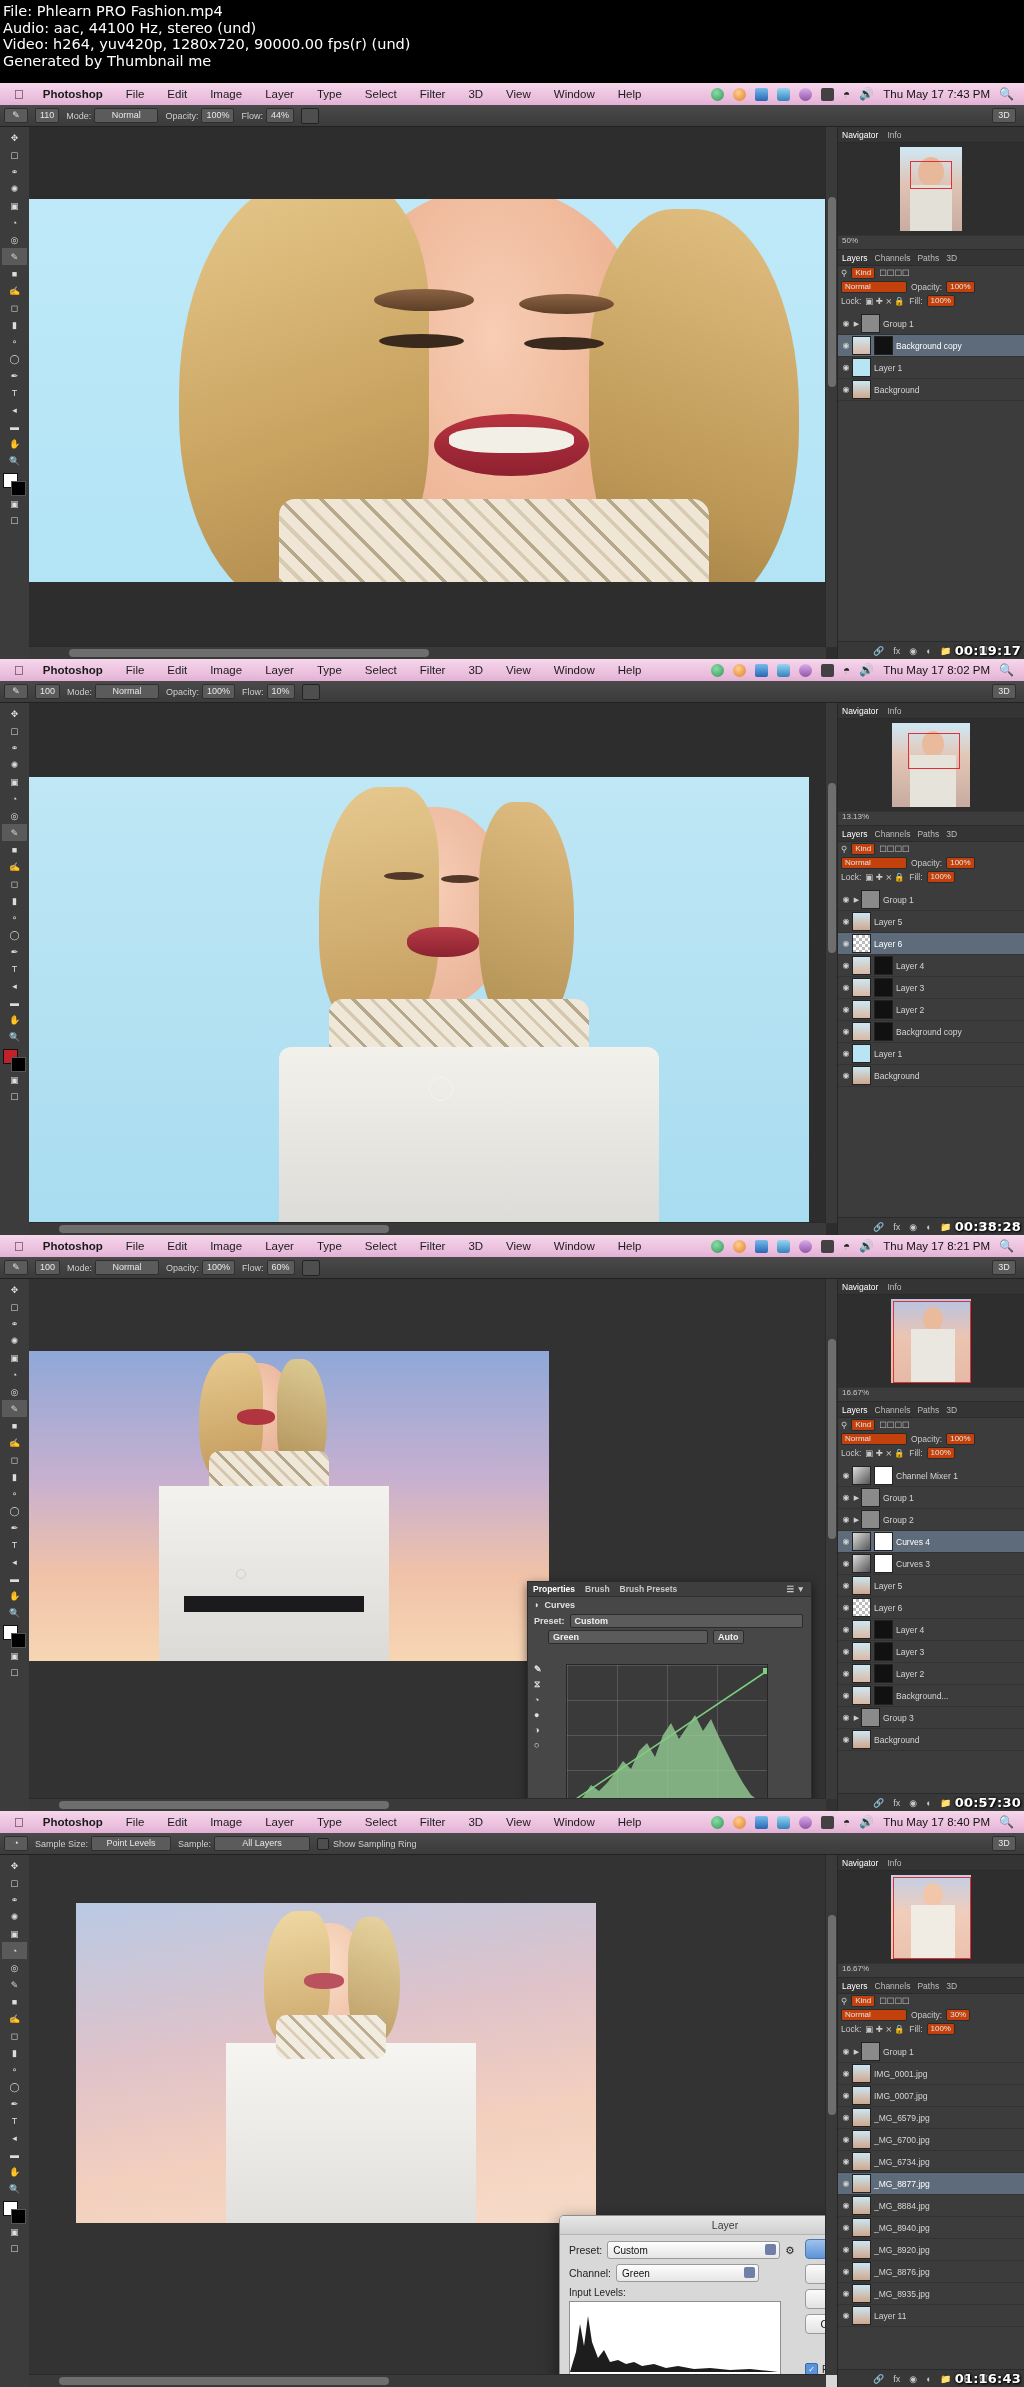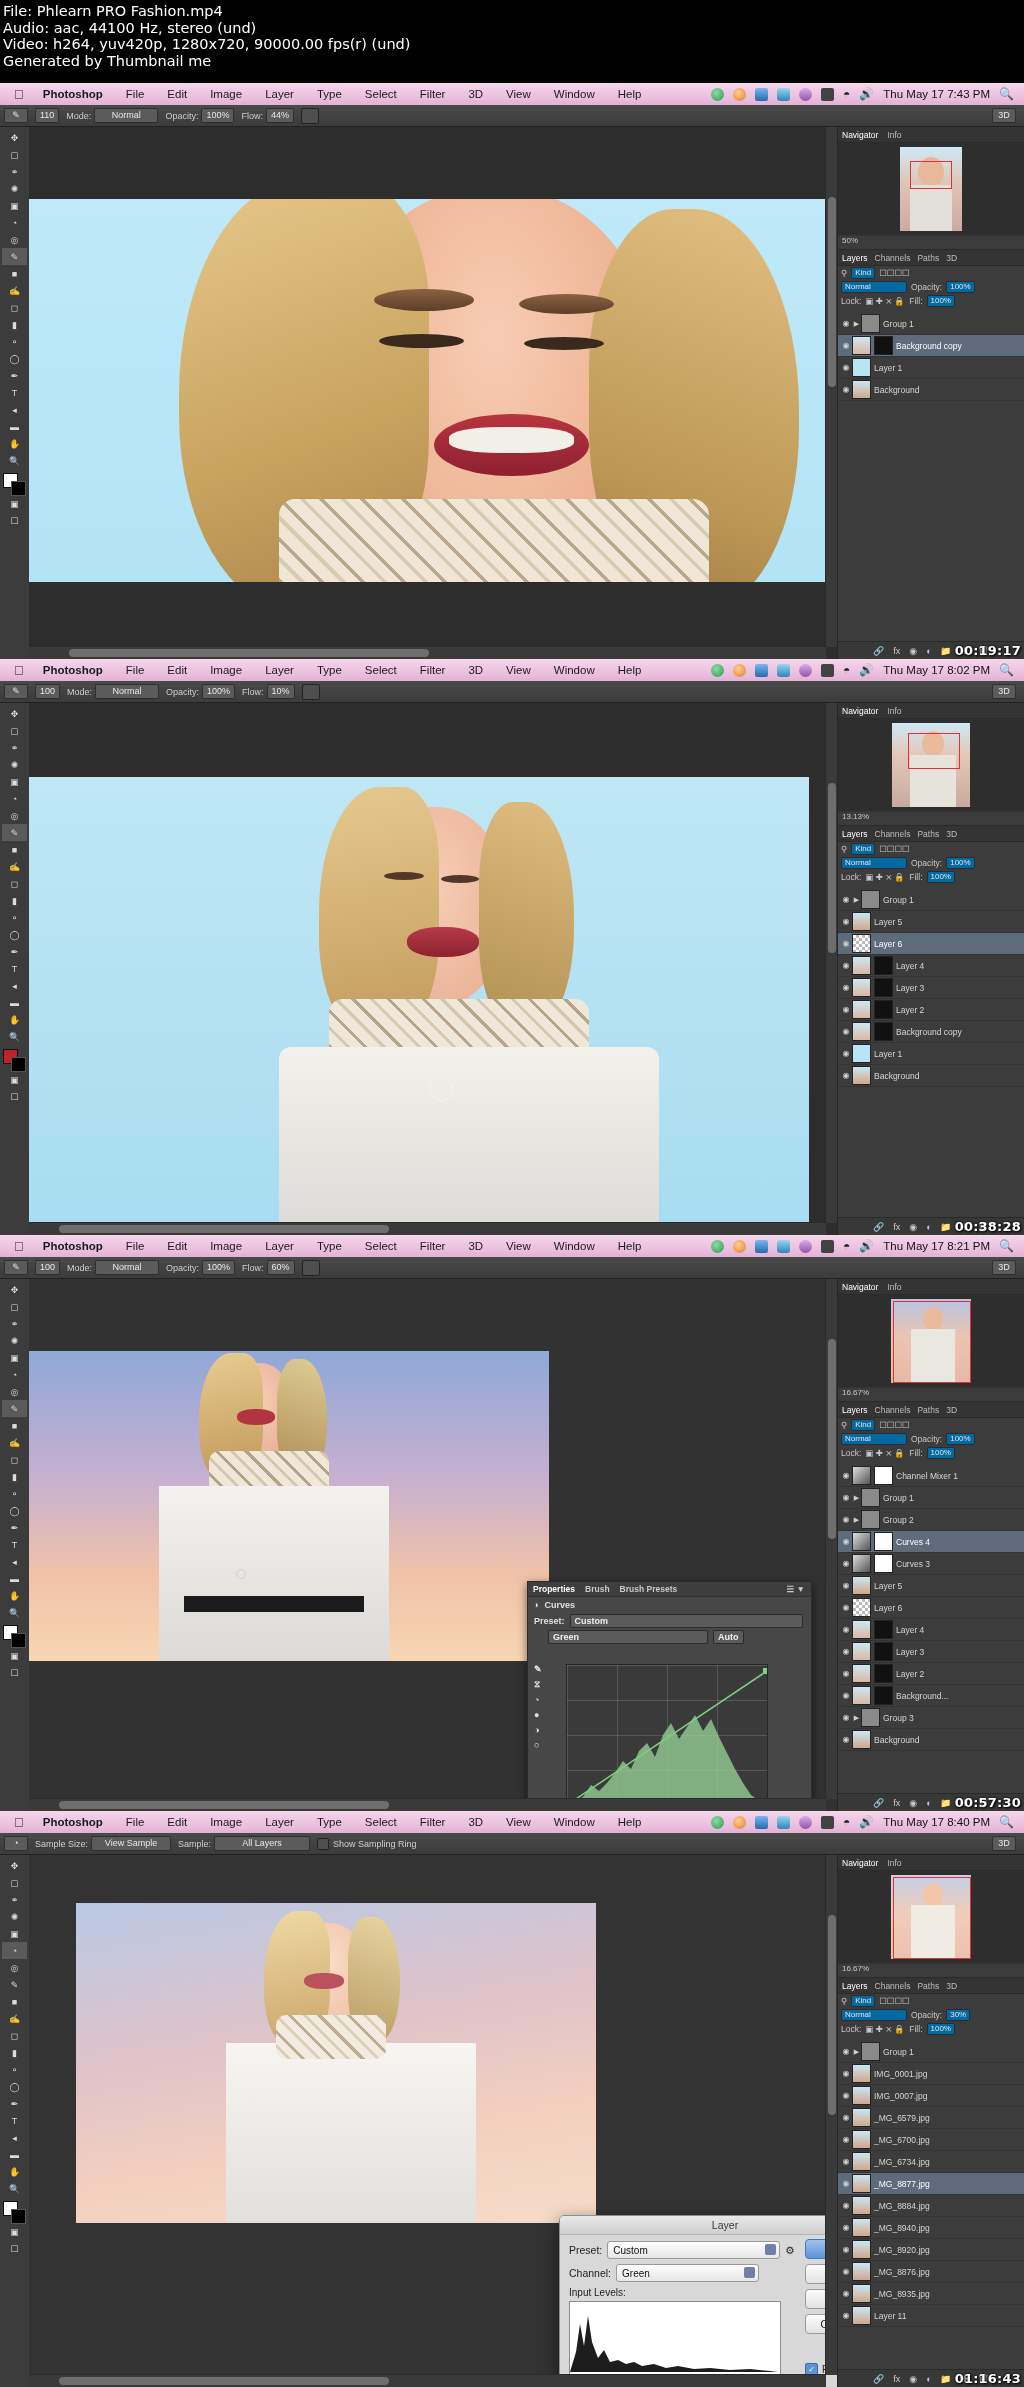--- a/index.html
+++ b/index.html
@@ -66,21 +66,21 @@
   .ptabs{display:flex;align-items:center;height:15px;background:#343434;border-bottom:1px solid #2a2a2a;
          font-size:8.5px;color:#bdbdbd;padding-left:4px;gap:9px;}
   .ptabs .act{color:#fff;}
   .navthumb{position:relative;height:92px;background:#2e2e2e;display:flex;align-items:center;justify-content:center;}
   .navthumb .img{position:relative;width:62px;height:84px;overflow:hidden;}
   .navthumb .marq{position:absolute;border:1px solid #e0303a;}
   .zoomrow{height:13px;display:flex;font-size:8px;color:#c8c8c8;padding:0 4px;background:#3c3c3c;border-top:1px solid #333;}
   .layerhdr{display:flex;align-items:center;height:15px;background:#343434;border-top:1px solid #2a2a2a;border-bottom:1px solid #2a2a2a;
             font-size:8.5px;color:#bdbdbd;padding-left:4px;gap:7px;}
   .lrow{display:flex;align-items:center;height:14px;font-size:8.5px;color:#c8c8c8;padding:0 3px;gap:4px;}
-  .lrow .fld{background:#0369a1;border:1px solid #2b2b2b;border-radius:2px;height:10px;line-height:10px;padding:0 3px;color:#e4e4e4;font-size:8px;}
+  .lrow .fld{background:#c2410c;border:1px solid #2b2b2b;border-radius:2px;height:10px;line-height:10px;padding:0 3px;color:#e4e4e4;font-size:8px;}
   .layers{position:absolute;left:0;right:0;overflow:hidden;}
   .layer{display:flex;align-items:center;height:21px;border-bottom:1px solid #333;padding-left:2px;font-size:8.5px;color:#d6d6d6;}
   .layer.sel{background:#5d6b7a;color:#fff;}
   .eye{width:12px;text-align:center;font-size:8px;color:#cfcfcf;}
   .thumb{width:17px;height:17px;background:#777;border:1px solid #222;margin-right:3px;}
   .thumb.mask{background:#fff;}
   .thumb.blk{background:#111;}
   .thumb.chk{background:
       linear-gradient(45deg,#bbb 25%,transparent 25%,transparent 75%,#bbb 75%),
       linear-gradient(45deg,#bbb 25%,#fff 25%,#fff 75%,#bbb 75%);
@@ -845,21 +845,21 @@
         <span class="srch">🔍</span>
       </span>
     </div>
 
     <div class="optbar">
       <span class="seg">
           <span class="box">◔</span>
         </span>
       <span class="seg">
           <span>Sample Size:</span>
-        <span class="box" style="margin-left:3px;width:70px;">View Sample</span>
+        <span class="box" style="margin-left:3px;width:70px;">Point Levels</span>
         </span>
       <span class="seg">
           <span>Sample:</span>
         <span class="box" style="margin-left:3px;width:86px;">All Layers</span>
         </span>
       <span class="seg">
           <span class="swatch" style="width:10px;height:10px;"></span>
         <span style="margin-left:4px;">Show Sampling Ring</span>
         </span>
       <span class="right3d">

